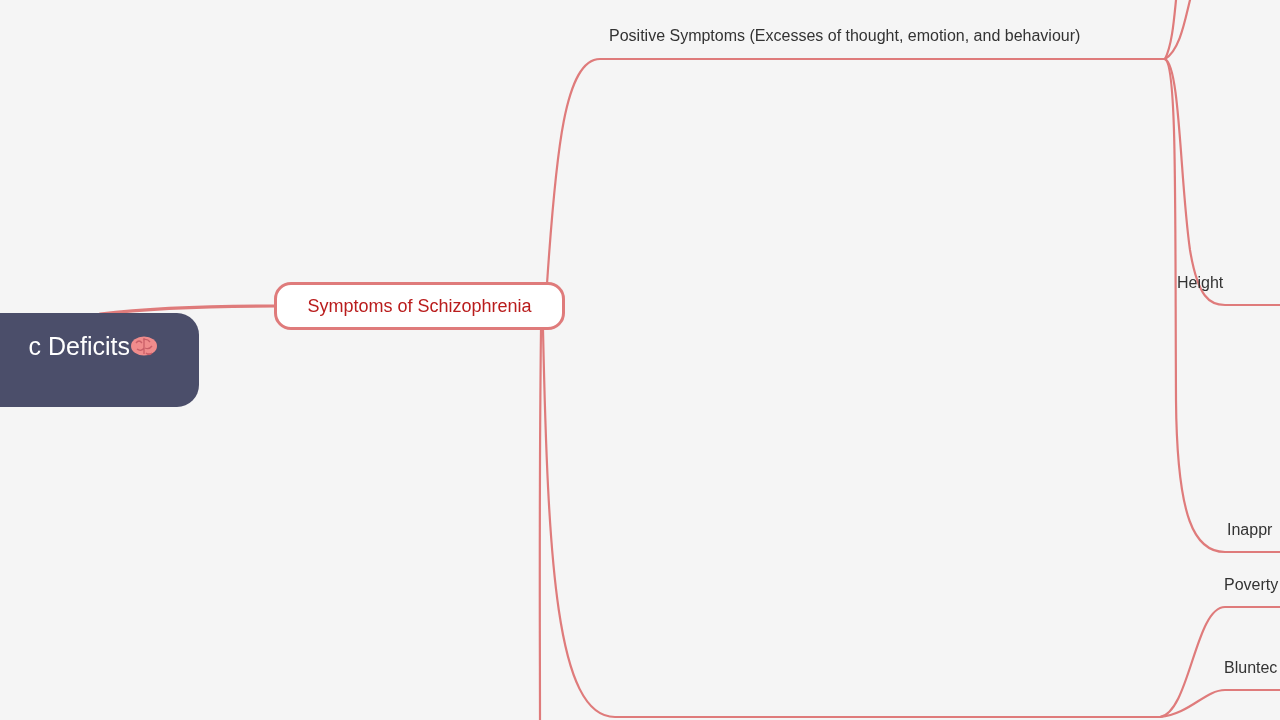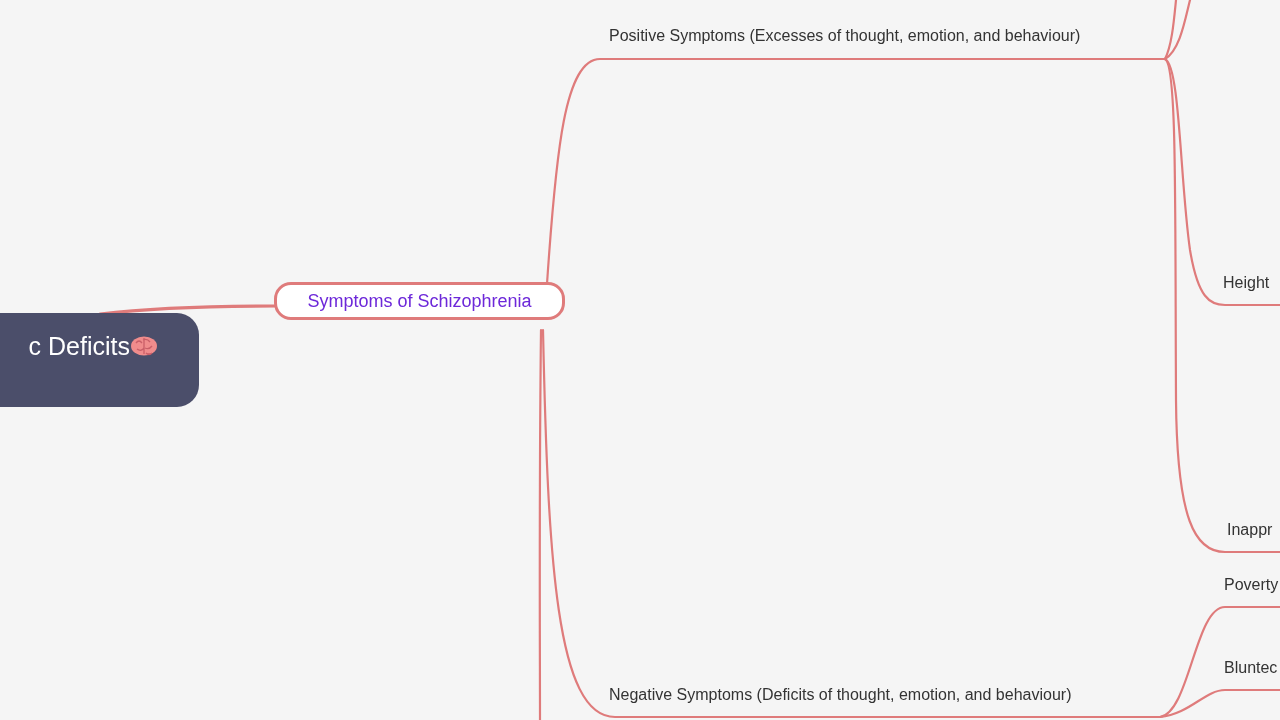--- a/index.html
+++ b/index.html
@@ -14,23 +14,23 @@
   .root-node {
     position:absolute; left:-40px; top:313px; width:239px; height:94px;
     background:#4b4e6a; border-radius:22px;
     color:#ffffff; font-size:25px;
     box-sizing:border-box; padding:20px 0 0 0;
     white-space:nowrap; overflow:hidden;
   }
   .root-node .txt { position:absolute; right:41px; top:19px; }
   .root-node .brain { display:inline-block; width:28px; height:22px; vertical-align:-2px; }
   .sub-node {
-    position:absolute; left:274px; top:282px; width:291px; height:38px;
+    position:absolute; left:274px; top:282px; width:291px; height:48px;
     background:#ffffff; border:3px solid #df7b7b; border-radius:17px;
-    box-sizing:border-box; color:#6d28d9; font-size:18px;
+    box-sizing:border-box; color:#b91c1c; font-size:18px;
     display:flex; align-items:center; justify-content:center;
     white-space:nowrap;
   }
   .label {
     position:absolute; color:#333333; font-size:16px; white-space:nowrap;
   }
 </style>
 </head>
 <body>
 
@@ -68,25 +68,22 @@
   </div>
 
   <div class="sub-node">
     <span>Symptoms of Schizophrenia</span>
   </div>
 
   <div class="label" style="left:609px; top:27px;">
     <span>Positive Symptoms (Excesses of thought, emotion, and behaviour)</span>
   </div>
 
-  <div class="label" style="left:609px; top:686px;">
-    <span>Negative Symptoms (Deficits of thought, emotion, and behaviour)</span>
-  </div>
 
-  <div class="label" style="left:1223px; top:274px;">
+  <div class="label" style="left:1177px; top:274px;">
     <span>Height</span>
   </div>
 
   <div class="label" style="left:1227px; top:521px;">
     <span>Inappr</span>
   </div>
 
   <div class="label" style="left:1224px; top:576px;">
     <span>Poverty</span>
   </div>

